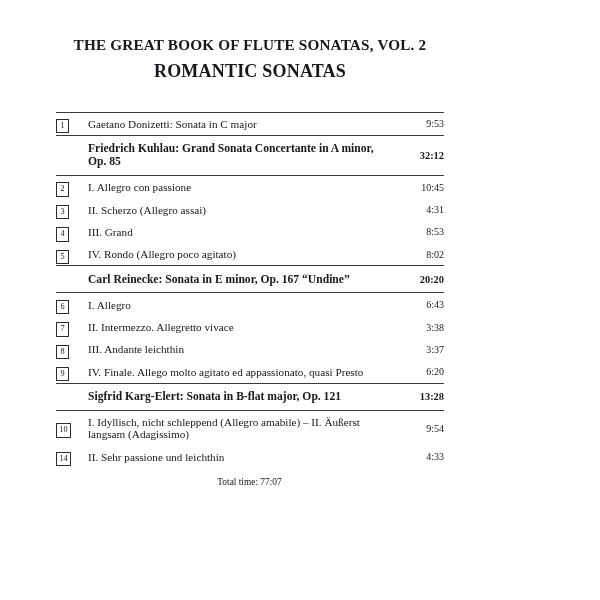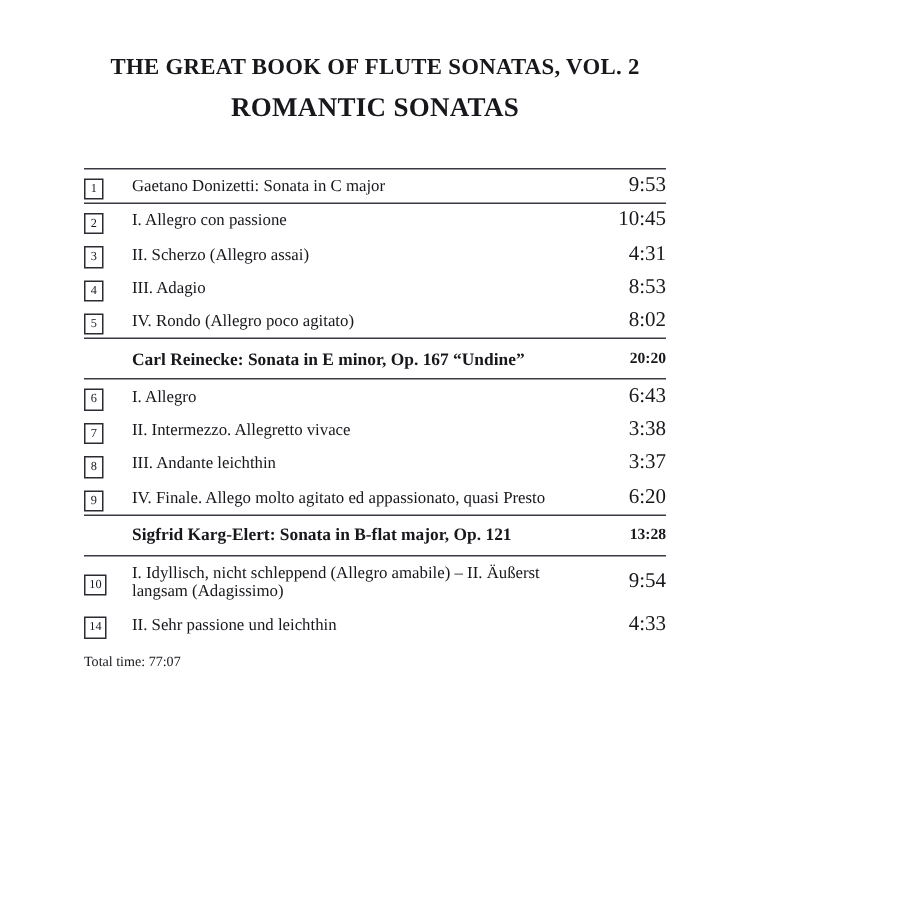--- a/index.html
+++ b/index.html
@@ -83,30 +83,30 @@
   }
   .row-header .cell-time {
     font-size: 10.4px;
     font-weight: bold;
   }
   .row-track .cell-title {
     font-size: 11.2px;
     padding: 5.2px 0 5.2px 6px;
   }
   .row-track .cell-time {
-    font-size: 14px;
+    font-size: 10px;
   }
   .row-track .cell-num {
     padding-top: 1px;
   }
   .row-first-header .cell-title {
     padding-left: 6px;
   }
   .total {
-    text-align: left;
+    text-align: center;
     font-size: 9.4px;
     margin-top: 9px;
     padding-right: 1px;
   }
 </style>
 </head>
 <body>
 
 <div class="page">
 
@@ -115,33 +115,38 @@
     <div class="title-sub">Romantic Sonatas</div>
   </div>
 
   <table class="tracklist">
     <tbody>
         <tr class="row-track rule">
           <td class="cell-num"><span class="num-box">1</span></td>
           <td class="cell-title">Gaetano Donizetti: Sonata in C major</td>
           <td class="cell-time">9:53</td>
         </tr>
+        <tr class="row-header rule row-first-header">
+          <td class="cell-num"></td>
+          <td class="cell-title">Friedrich Kuhlau: Grand Sonata Concertante in A minor, Op. 85</td>
+          <td class="cell-time">32:12</td>
+        </tr>
         <tr class="row-track rule">
           <td class="cell-num"><span class="num-box">2</span></td>
           <td class="cell-title">I. Allegro con passione</td>
           <td class="cell-time">10:45</td>
         </tr>
         <tr class="row-track">
           <td class="cell-num"><span class="num-box">3</span></td>
           <td class="cell-title">II. Scherzo (Allegro assai)</td>
           <td class="cell-time">4:31</td>
         </tr>
         <tr class="row-track">
           <td class="cell-num"><span class="num-box">4</span></td>
-          <td class="cell-title">III. Adagio</td>
+          <td class="cell-title">III. Grand</td>
           <td class="cell-time">8:53</td>
         </tr>
         <tr class="row-track">
           <td class="cell-num"><span class="num-box">5</span></td>
           <td class="cell-title">IV. Rondo (Allegro poco agitato)</td>
           <td class="cell-time">8:02</td>
         </tr>
         <tr class="row-header rule row-first-header">
           <td class="cell-num"></td>
           <td class="cell-title">Carl Reinecke: Sonata in E minor, Op. 167 “Undine”</td>

